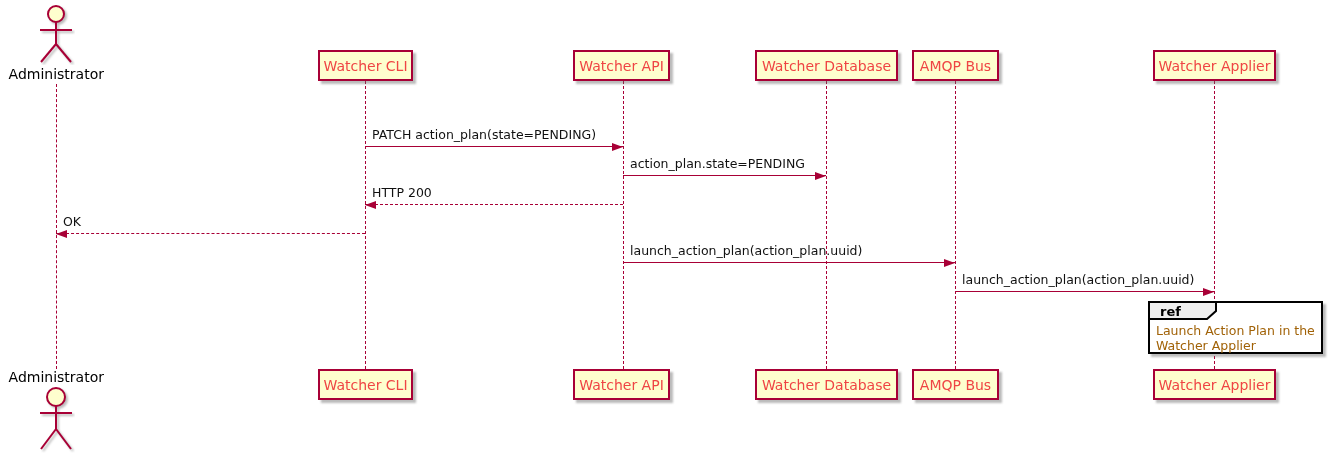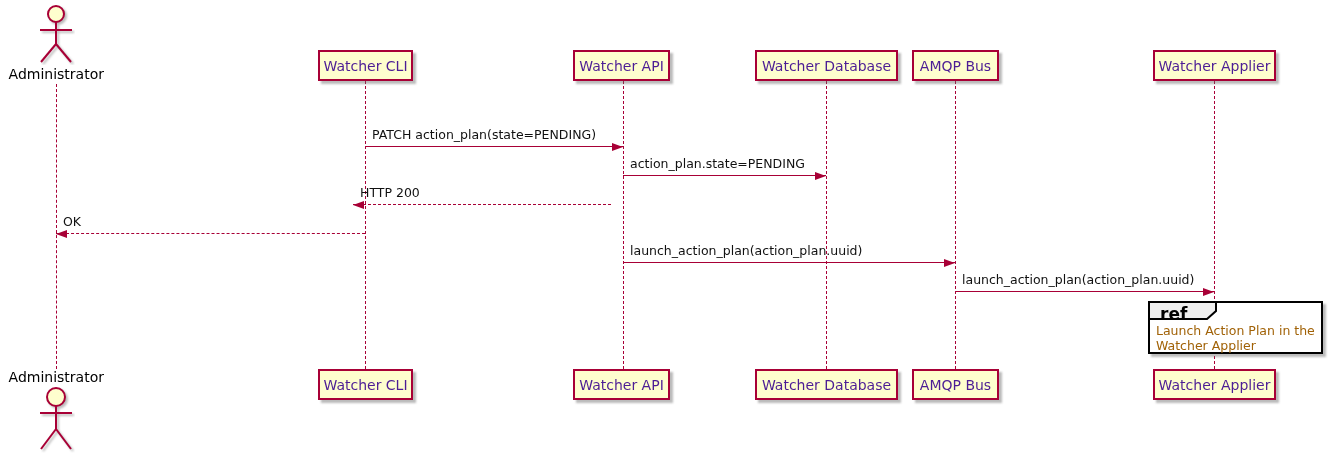--- a/index.html
+++ b/index.html
@@ -25,21 +25,21 @@
   .pbox {
     position: absolute;
     height: 31px;
     background: #FEFECE;
     border: 2px solid #A80036;
     box-shadow: 3px 3px 2px rgba(105,105,105,0.45);
     display: flex;
     align-items: center;
     justify-content: center;
     font-size: 14px;
-    color: #4c1d95;
+    color: #ef4444;
     white-space: nowrap;
   }
 
   
   .actor-label {
     position: absolute;
     font-size: 14px;
     color: #000000;
     text-align: right;
     white-space: nowrap;
@@ -87,21 +87,21 @@
     box-shadow: 3px 3px 2px rgba(105,105,105,0.45);
   }
   .ref-tab {
     position: absolute;
     left: -2px; top: -2px;
     width: 70px; height: 19px;
   }
   .ref-tab-label {
     position: absolute;
     left: 10px; top: 1px;
-    font-size: 17px;
+    font-size: 13px;
     font-weight: bold;
     color: #000000;
   }
   .ref-body {
     position: absolute;
     left: 6px; top: 20px;
     font-size: 12.5px;
     color: #a16207;
     line-height: 15px;
     white-space: nowrap;
@@ -142,21 +142,21 @@
     <div class="msg-line solid"></div>
     <div class="arrowhead right"></div>
   </div>
 
   <div class="msg" style="left:365px; top:129px; width:258px;">
     <span class="msg-label">PATCH action_plan(state=PENDING)</span>
     <div class="msg-line solid"></div>
     <div class="arrowhead right"></div>
   </div>
 
-  <div class="msg" style="left:353px; top:187px; width:258px;">
+  <div class="msg" style="left:365px; top:187px; width:258px;">
     <span class="msg-label">HTTP 200</span>
     <div class="msg-line dashed"></div>
     <div class="arrowhead left"></div>
   </div>
 
   <div class="msg" style="left:56px; top:216px; width:309px;text-decoration:underline;">
     <span class="msg-label">OK</span>
     <div class="msg-line dashed"></div>
     <div class="arrowhead left"></div>
   </div>

